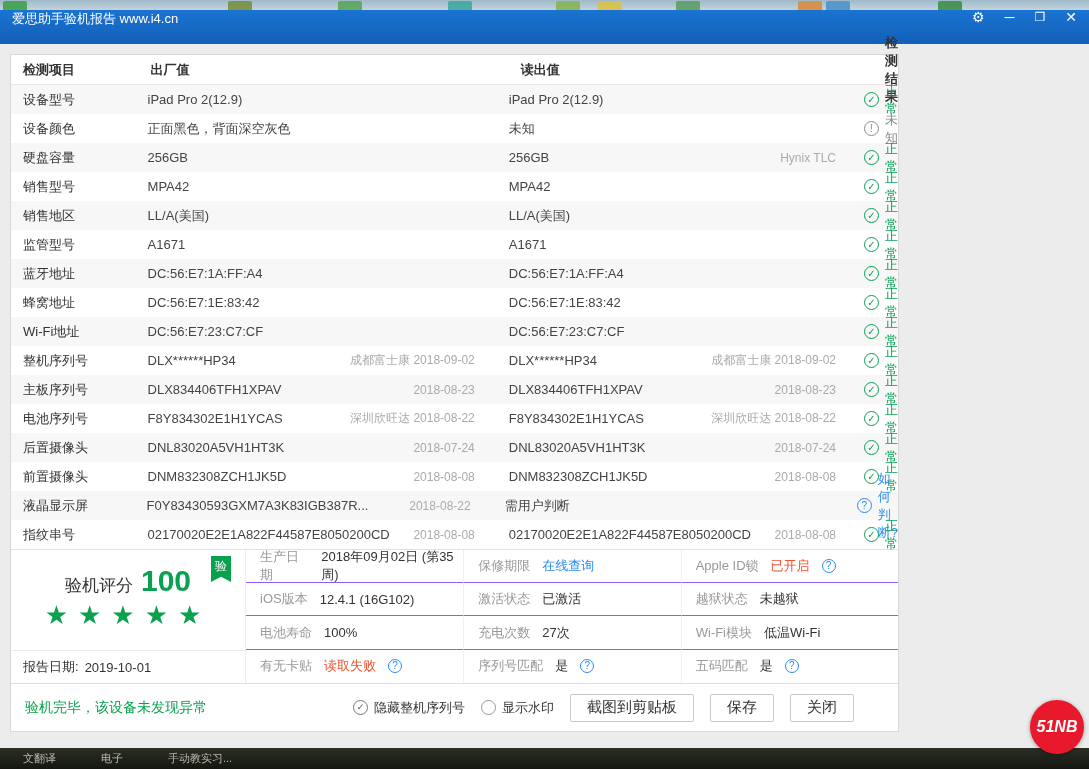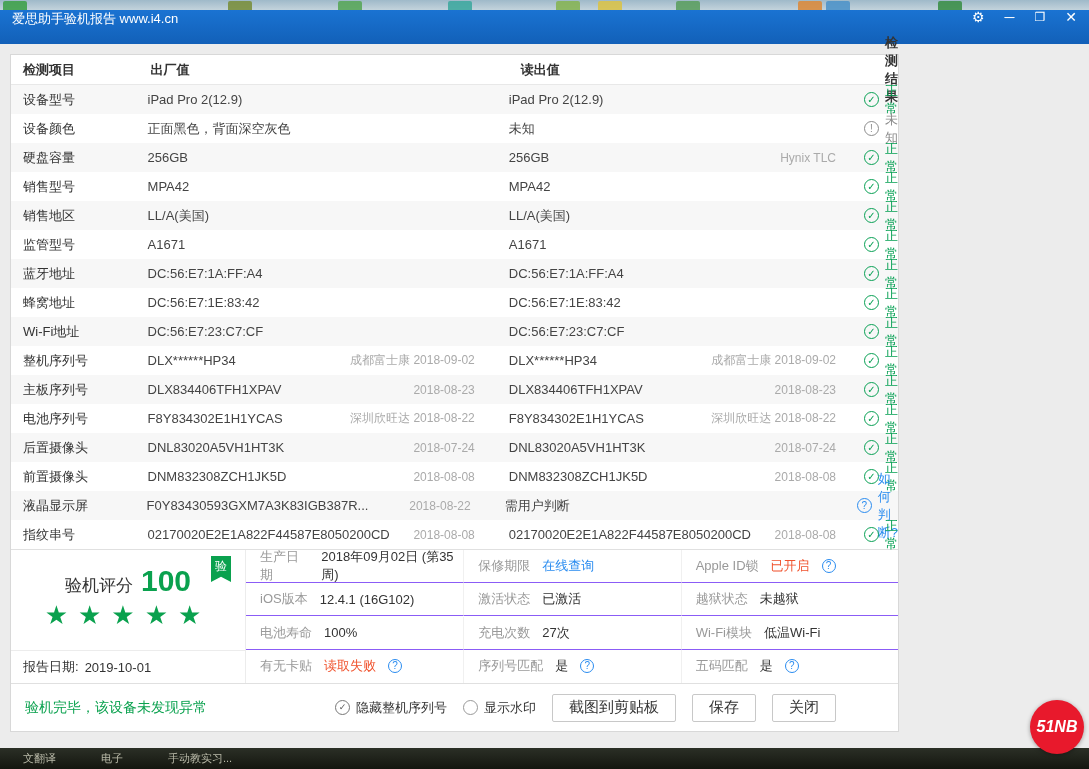--- a/index.html
+++ b/index.html
@@ -82,21 +82,21 @@
     align-items:center; padding:0 14px; gap:16px; background:#fff; }
   .status { color:#0aa14e; font-size:14px; margin-right:auto; }
   .opt { display:flex; align-items:center; gap:6px; font-size:13px; color:#333; cursor:pointer; }
   .ri { width:15px; height:15px; border-radius:50%; border:1px solid #777;
     display:inline-flex; align-items:center; justify-content:center;
     font-size:9px; color:#555; line-height:1; }
   .ri.empty { border-color:#999; }
   .btn { height:28px; padding:0 16px; background:#fff; border:1px solid #c8c8c8;
     border-radius:2px; font-size:15px; color:#333; cursor:pointer;
     font-family:"Liberation Sans","DejaVu Sans",sans-serif; }
-  .btn-close { margin-right:48px; }
+  .btn-close { margin-right:30px; }
 
   
   .logo { position:absolute; right:5px; top:700px; width:54px; height:54px; border-radius:50%;
     background:#e8192c; color:#fff; display:flex; align-items:center; justify-content:center;
     font-weight:bold; font-style:italic; font-size:16px; z-index:10;
     box-shadow:0 1px 4px rgba(0,0,0,.35); }
 
   
   .desktop-bottom { position:absolute; left:0; bottom:0; width:100%; height:21px;
     background:linear-gradient(#2b2f26,#14160f); color:#b9b9a8; font-size:11px;

